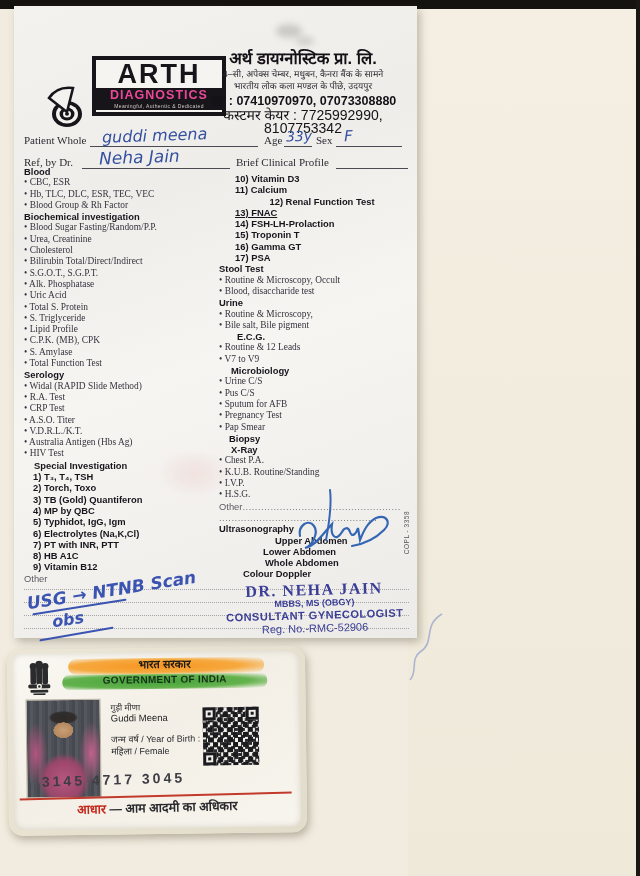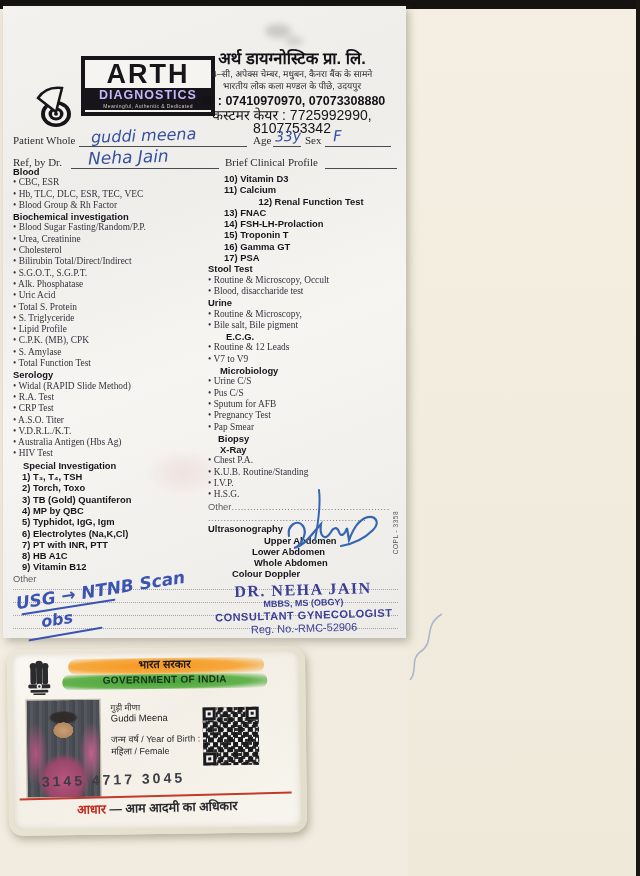--- a/index.html
+++ b/index.html
@@ -4,33 +4,33 @@
 <style>
   html,body{margin:0;padding:0;}
   body{width:640px;height:876px;background:#f1ecdf;overflow:hidden;position:relative;
        font-family:"Liberation Sans",sans-serif;}
   .scene{position:absolute;inset:0;}
   .topbar{position:absolute;left:0;top:0;width:640px;height:9px;background:#151310;}
   .right-edge{position:absolute;right:0;top:0;width:4px;height:876px;background:#1a1712;}
   .bg-sheet{position:absolute;left:408px;top:9px;right:4px;bottom:0;background:linear-gradient(180deg,#f4efe2,#efe9da);}
 
   
-  .paper{position:absolute;left:3px;top:6px;width:403px;height:632px;
+  .paper{position:absolute;left:14px;top:6px;width:403px;height:632px;
     background:linear-gradient(160deg,#f4f2ef 0%,#efedea 30%,#f7f5f2 55%,#edebe8 100%);
     box-shadow:3px 4px 8px rgba(90,80,60,.35);}
   .smudge{position:absolute;border-radius:50%;filter:blur(3px);}
   .ghost-red{position:absolute;left:140px;top:442px;width:80px;height:50px;
     background:radial-gradient(ellipse,rgba(205,80,80,.10),transparent 70%);filter:blur(2px);}
 
   
   .target-icon{position:absolute;left:33px;top:78px;}
   .logo-box{position:absolute;left:78px;top:50px;width:134px;height:60px;border:4px solid #17151a;
     background:#f6f4f1;box-sizing:border-box;text-align:center;}
   .logo-main{font-weight:bold;font-size:27px;letter-spacing:2px;color:#17151a;line-height:28px;font-family:"Liberation Sans",sans-serif;}
-  .logo-sub-bar{background:#17151a;color:#c4b5fd;font-weight:bold;font-size:12.5px;letter-spacing:1px;line-height:14px;}
+  .logo-sub-bar{background:#17151a;color:#ec4899;font-weight:bold;font-size:12.5px;letter-spacing:1px;line-height:14px;}
   .logo-tagline{background:#17151a;color:#cfcbc4;font-size:5px;line-height:8px;letter-spacing:.4px;}
   .clinic-head{position:absolute;left:178px;top:42px;width:222px;text-align:center;color:#17151a;}
   .clinic-title{font-weight:bold;font-size:16.5px;line-height:20px;color:#141217;}
   .clinic-addr{font-size:9px;line-height:12px;color:#2c2a30;}
   .clinic-phone{font-weight:bold;font-size:12.5px;line-height:16px;color:#141217;margin-top:1px;}
   .clinic-cc{font-weight:normal;font-size:14px;line-height:13px;color:#141217;}
 
   
   .row-label{position:absolute;font-family:"Liberation Serif",serif;font-size:11px;color:#2b2b33;}
   .wline{position:absolute;border-bottom:1px solid #4a4a52;height:1px;}
@@ -208,21 +208,21 @@
           <div class="it it-nb">7) PT with INR, PTT</div>
           <div class="it it-nb">8) HB A1C</div>
           <div class="it it-nb">9) Vitamin B12</div>
           <div class="it it-plain">Other</div>
         </div>
       <div class="col-r">
 
       <div class="it it-nb" style="padding-left: 16px; margin-top: 7px;">10) Vitamin D3</div>
           <div class="it it-nb" style="padding-left: 16px;">11) Calcium</div>
           <div class="it it-nb" style="padding-left: 16px; text-align: center;">12) Renal Function Test</div>
-          <div class="it it-nb" style="padding-left: 16px;">13) FNAC</div>
+          <div class="it it-nb" style="padding-left: 16px; text-decoration: underline;">13) FNAC</div>
           <div class="it it-nb" style="padding-left: 16px;">14) FSH-LH-Prolaction</div>
           <div class="it it-nb" style="padding-left: 16px;">15) Troponin T</div>
           <div class="it it-nb" style="padding-left: 16px;">16) Gamma GT</div>
           <div class="it it-nb" style="padding-left: 16px;">17) PSA</div>
           <div class="it it-h">Stool Test</div>
           <div class="it it-b">Routine &amp; Microscopy, Occult</div>
           <div class="it it-b">Blood, disaccharide test</div>
           <div class="it it-h">Urine</div>
           <div class="it it-b">Routine &amp; Microscopy,</div>
           <div class="it it-b">Bile salt, Bile pigment</div>

